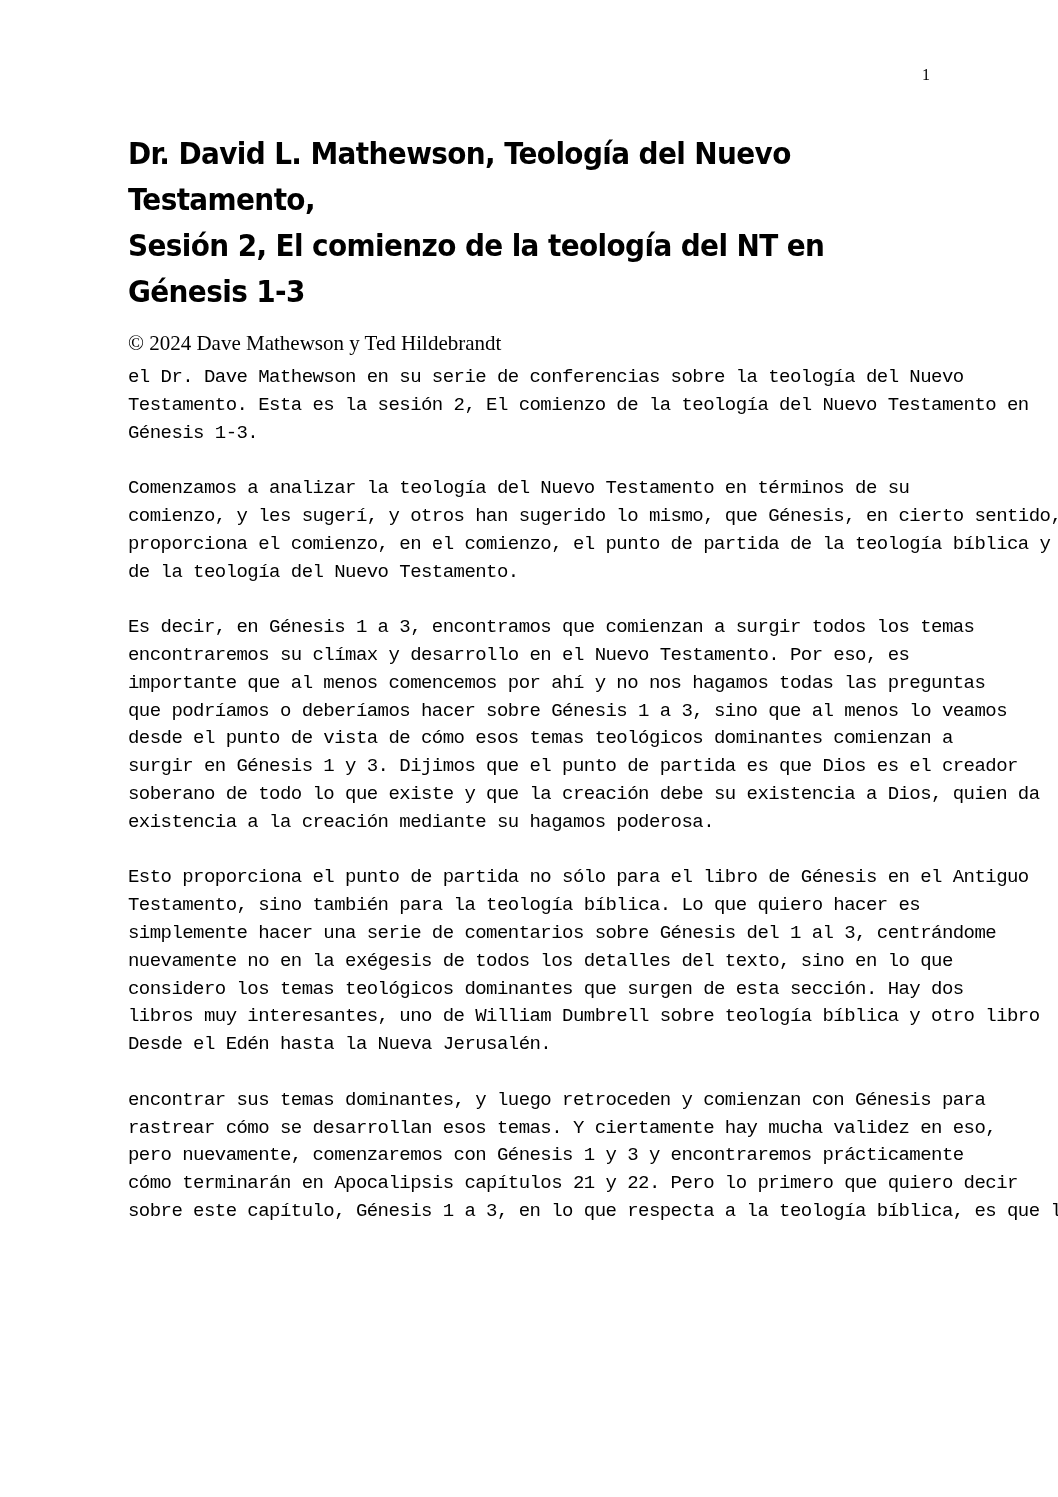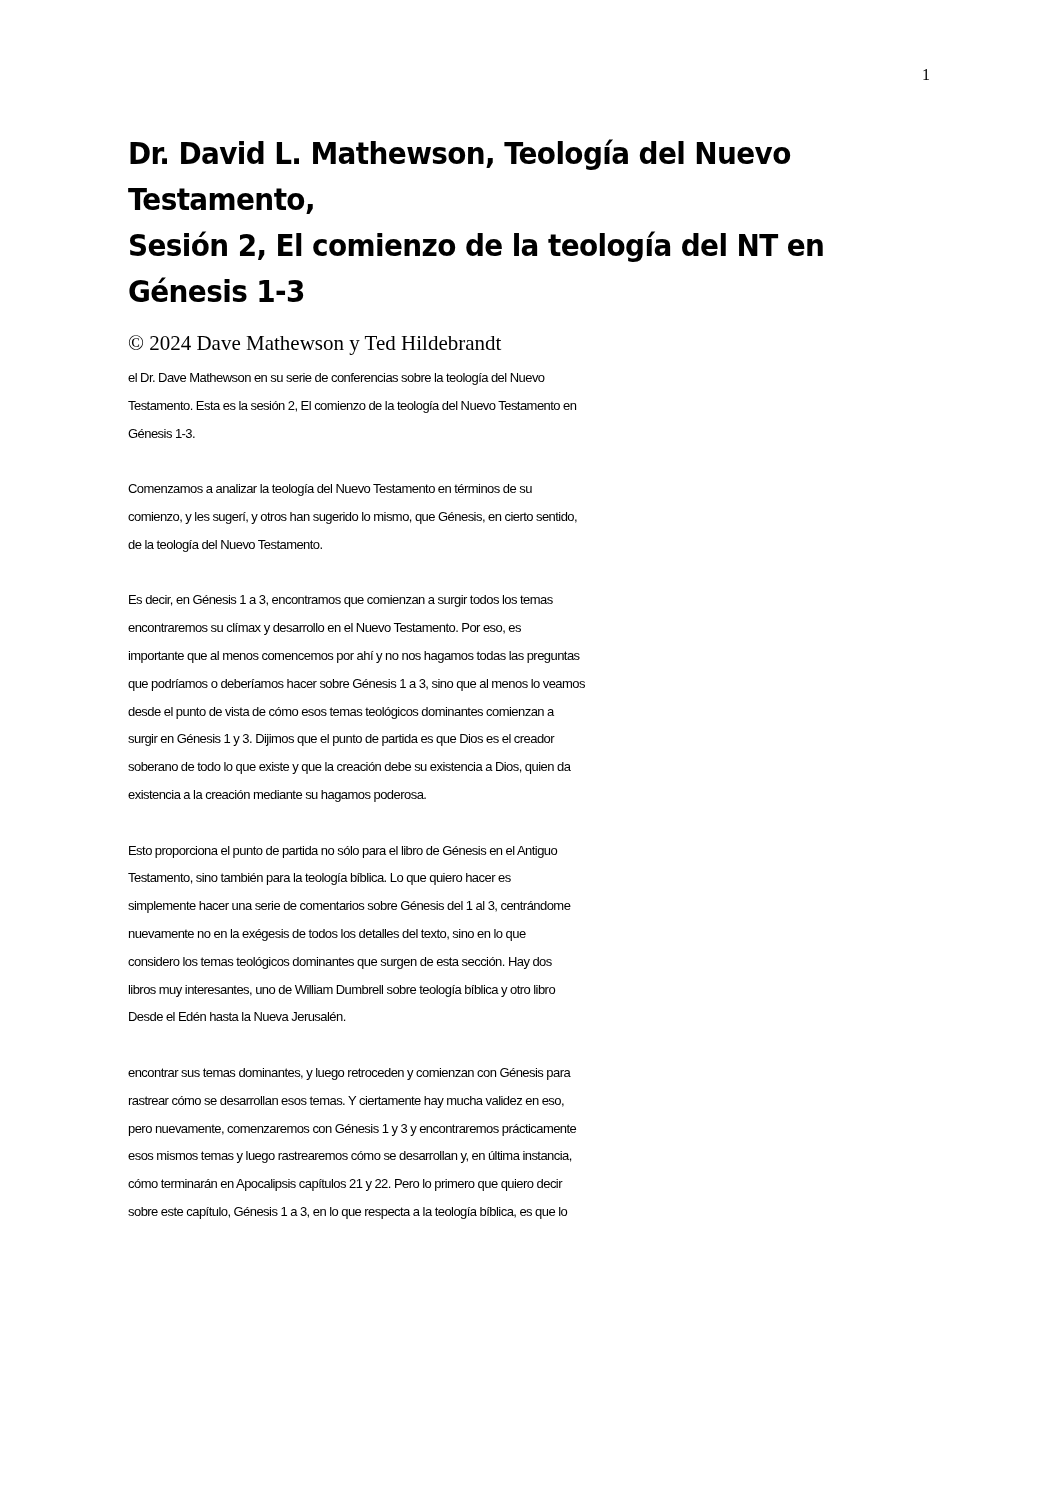--- a/index.html
+++ b/index.html
@@ -44,22 +44,22 @@
       line-height: 26px;
       margin-top: 16px;
     }
     .body-text {
       position: absolute;
       top: 364px;
       left: 128px;
       width: 810px;
     }
     .para {
-      font-family: Liberation Sans, sans-serif;
-      font-size: 13px;
+      font-family: Liberation Mono, monospace;
+      font-size: 19px;
       line-height: 27.8px;
       letter-spacing: -0.55px;
       margin: 0 0 27.8px 0;
     }
     .line {
       display: block;
       white-space: nowrap;
     }
   </style>
 </head>
@@ -77,20 +77,21 @@
 
 <div class="body-text">
   <p class="para">
     <span class="line">el Dr. Dave Mathewson en su serie de conferencias sobre la teología del Nuevo</span>
     <span class="line">Testamento. Esta es la sesión 2, El comienzo de la teología del Nuevo Testamento en</span>
     <span class="line">Génesis 1-3.</span>
   </p>
   <p class="para">
     <span class="line">Comenzamos a analizar la teología del Nuevo Testamento en términos de su</span>
     <span class="line">comienzo, y les sugerí, y otros han sugerido lo mismo, que Génesis, en cierto sentido,</span>
+    <span class="line">proporciona el comienzo, en el comienzo, el punto de partida de la teología bíblica y</span>
     <span class="line">de la teología del Nuevo Testamento.</span>
   </p>
   <p class="para">
     <span class="line">Es decir, en Génesis 1 a 3, encontramos que comienzan a surgir todos los temas</span>
     <span class="line">encontraremos su clímax y desarrollo en el Nuevo Testamento. Por eso, es</span>
     <span class="line">importante que al menos comencemos por ahí y no nos hagamos todas las preguntas</span>
     <span class="line">que podríamos o deberíamos hacer sobre Génesis 1 a 3, sino que al menos lo veamos</span>
     <span class="line">desde el punto de vista de cómo esos temas teológicos dominantes comienzan a</span>
     <span class="line">surgir en Génesis 1 y 3. Dijimos que el punto de partida es que Dios es el creador</span>
     <span class="line">soberano de todo lo que existe y que la creación debe su existencia a Dios, quien da</span>
@@ -102,17 +103,16 @@
     <span class="line">simplemente hacer una serie de comentarios sobre Génesis del 1 al 3, centrándome</span>
     <span class="line">nuevamente no en la exégesis de todos los detalles del texto, sino en lo que</span>
     <span class="line">considero los temas teológicos dominantes que surgen de esta sección. Hay dos</span>
     <span class="line">libros muy interesantes, uno de William Dumbrell sobre teología bíblica y otro libro</span>
     <span class="line">Desde el Edén hasta la Nueva Jerusalén.</span>
   </p>
   <p class="para">
     <span class="line">encontrar sus temas dominantes, y luego retroceden y comienzan con Génesis para</span>
     <span class="line">rastrear cómo se desarrollan esos temas. Y ciertamente hay mucha validez en eso,</span>
     <span class="line">pero nuevamente, comenzaremos con Génesis 1 y 3 y encontraremos prácticamente</span>
-    <span class="line">esos mismos temas y luego rastrearemos cómo se desarrollan y, en última instancia,</span>
     <span class="line">cómo terminarán en Apocalipsis capítulos 21 y 22. Pero lo primero que quiero decir</span>
     <span class="line">sobre este capítulo, Génesis 1 a 3, en lo que respecta a la teología bíblica, es que lo</span>
   </p>
 </div>
 
 </body></html>

